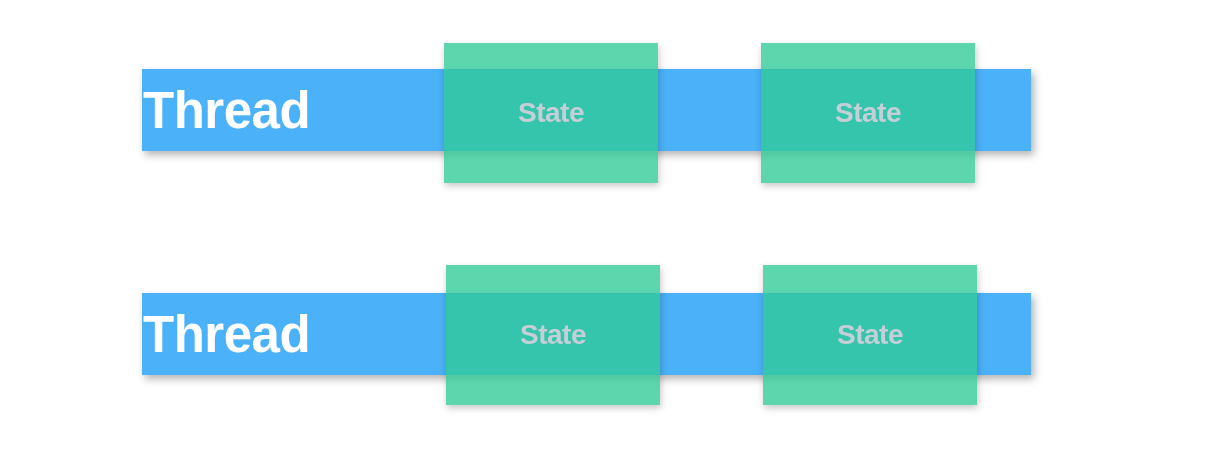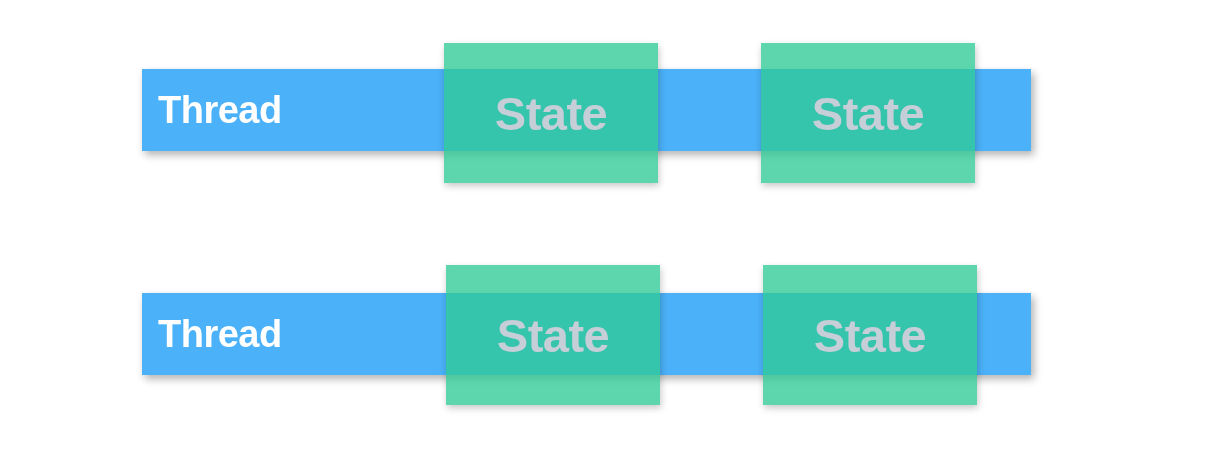--- a/index.html
+++ b/index.html
@@ -27,22 +27,22 @@
     width: 889px;
     height: 82px;
     background: var(--bar-fill);
     box-shadow: 3px 4px 8px rgba(0, 0, 0, 0.30);
     display: flex;
     align-items: center;
   }
   .thread-bar.row-1 { top: 69px; }
   .thread-bar.row-2 { top: 293px; }
   .thread-label {
-    padding-left: 16px;
-    font-size: 38px;
+    padding-left: 1px;
+    font-size: 51px;
     font-weight: bold;
     color: var(--thread-text);
     letter-spacing: -0.5px;
     line-height: 1;
   }
   .state-box {
     position: absolute;
     width: 214px;
     height: 140px;
     background: var(--state-fill);
@@ -51,21 +51,21 @@
     align-items: center;
     justify-content: center;
   }
   .state-box.row-1 { top: 43px; }
   .state-box.row-2 { top: 265px; }
   .state-box.col-1 { left: 444px; }
   .state-box.col-2 { left: 761px; }
   .state-box.row-2.col-1 { left: 446px; }
   .state-box.row-2.col-2 { left: 763px; }
   .state-label {
-    font-size: 47px;
+    font-size: 28px;
     font-weight: bold;
     color: var(--state-text);
     letter-spacing: -0.5px;
     line-height: 1;
     text-align: center;
   }
 </style>
 </head>
 <body>
 

